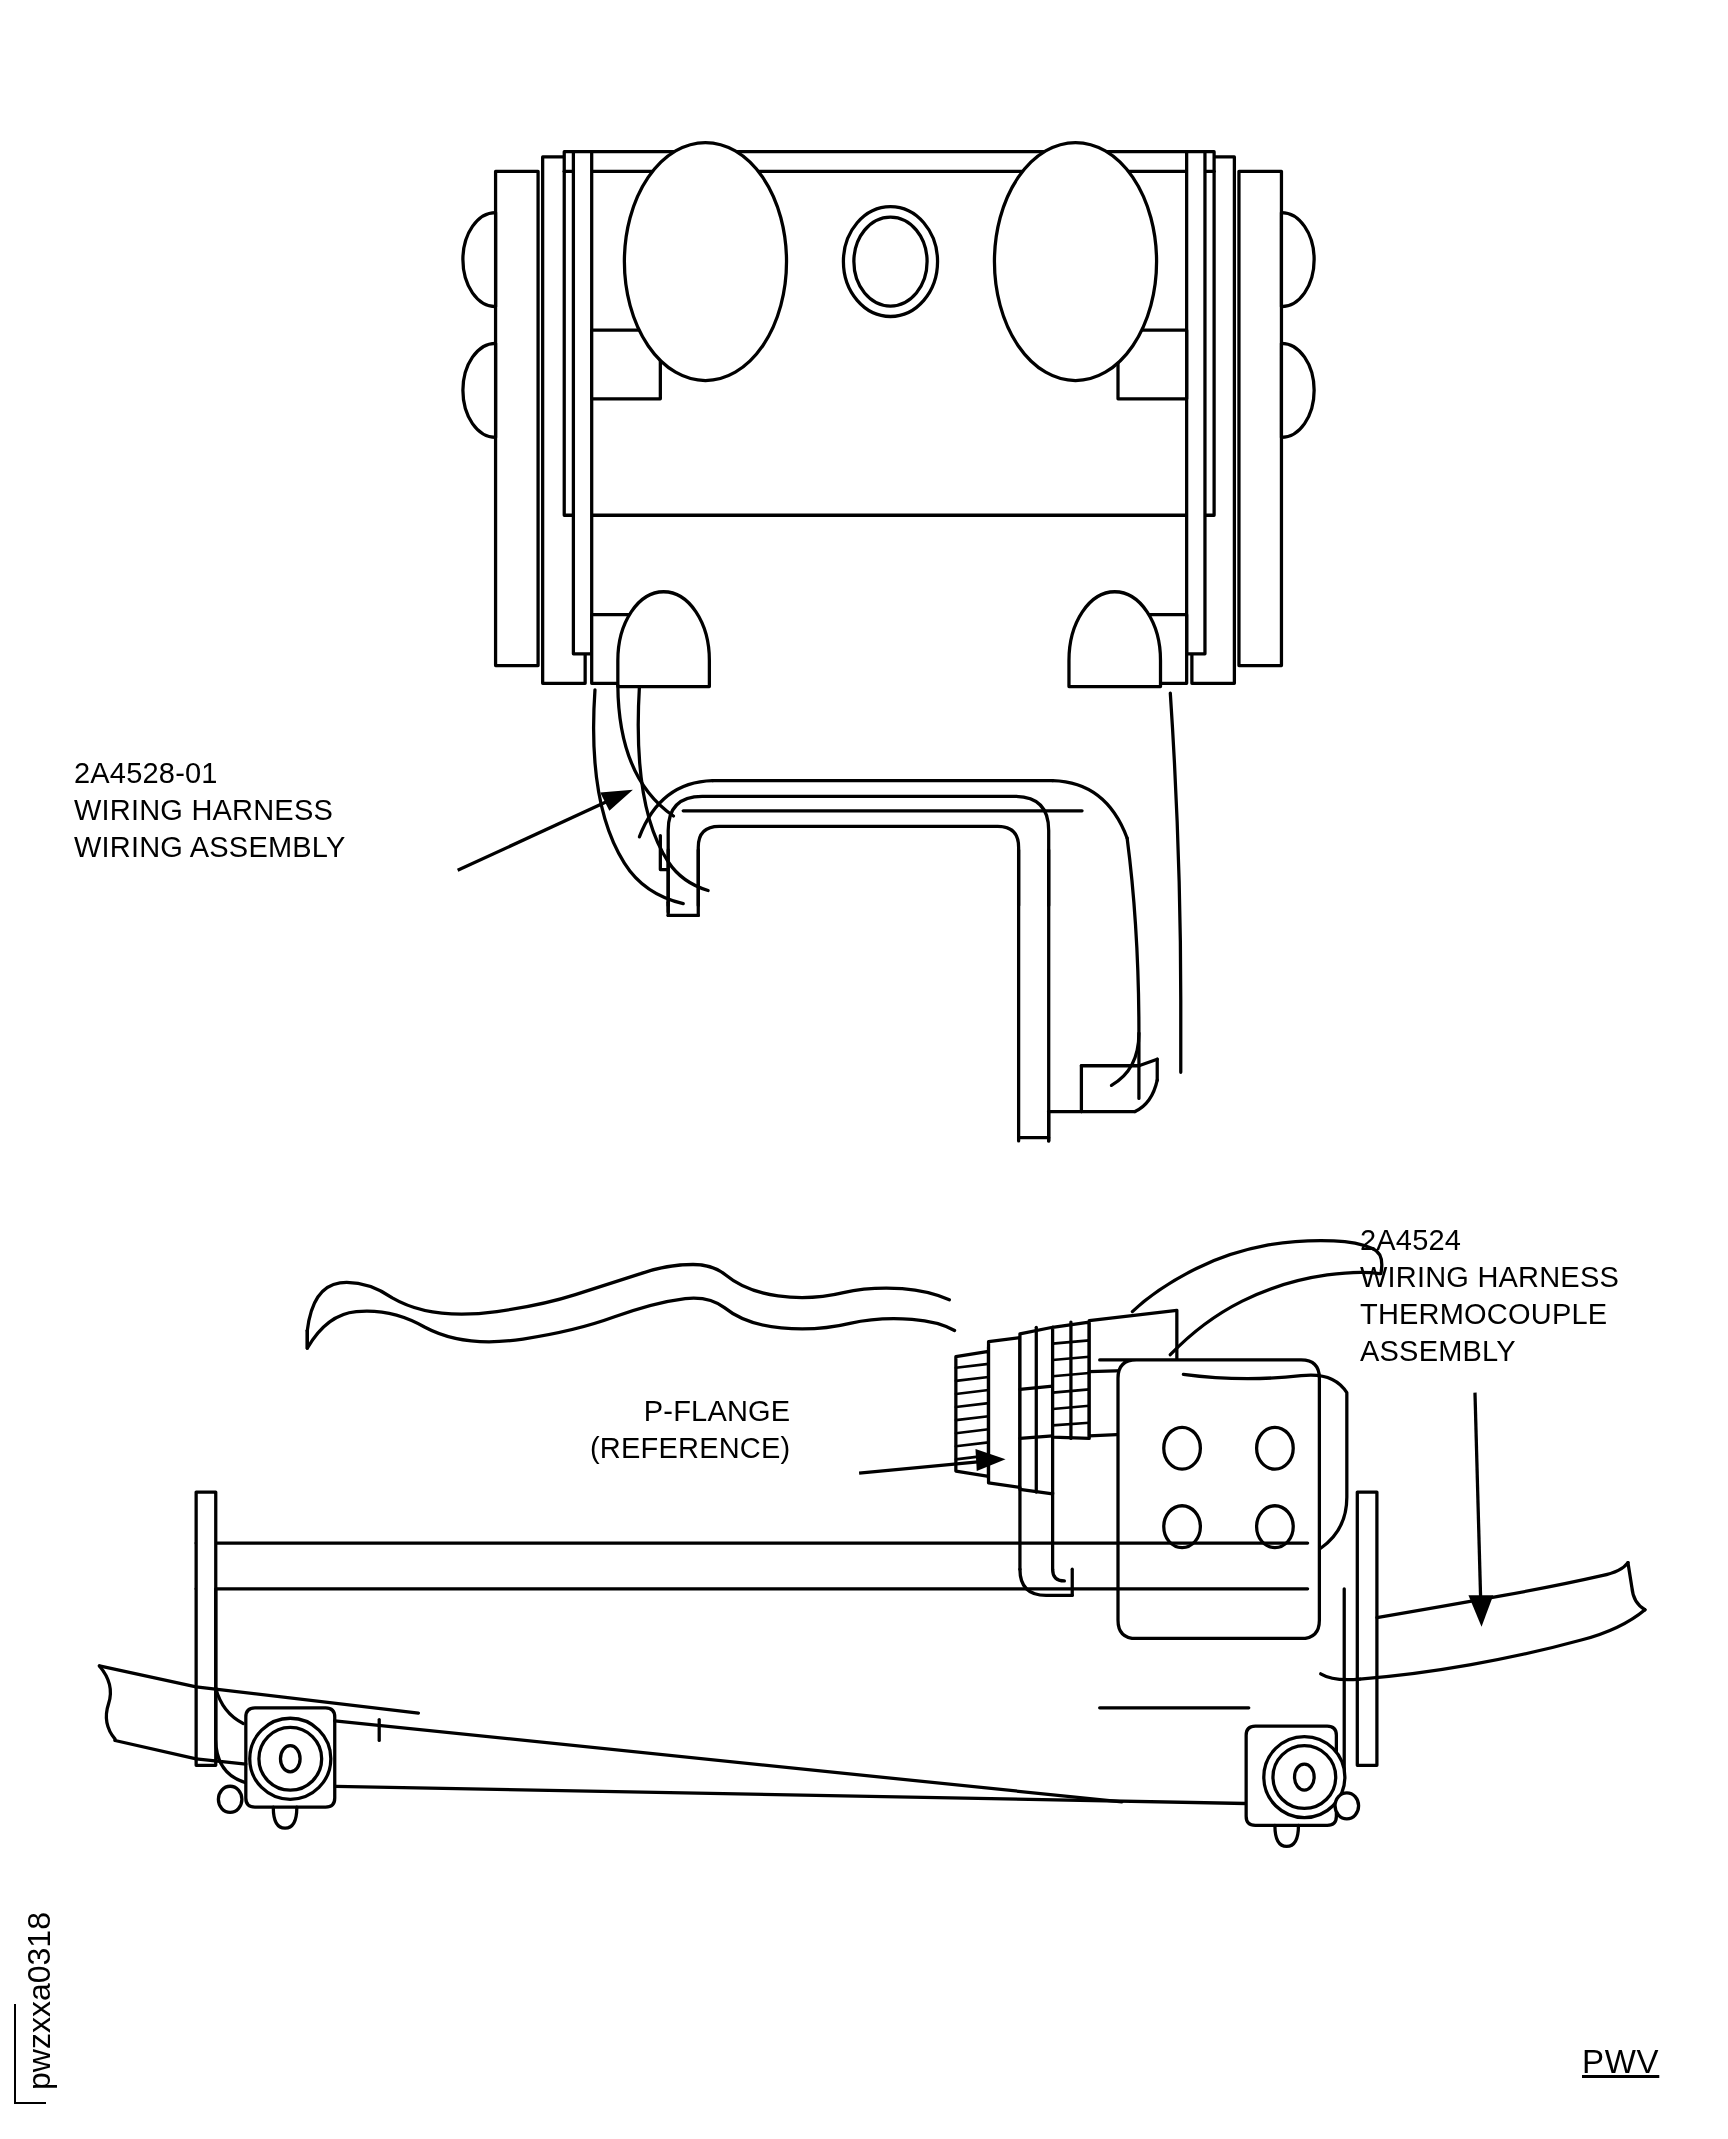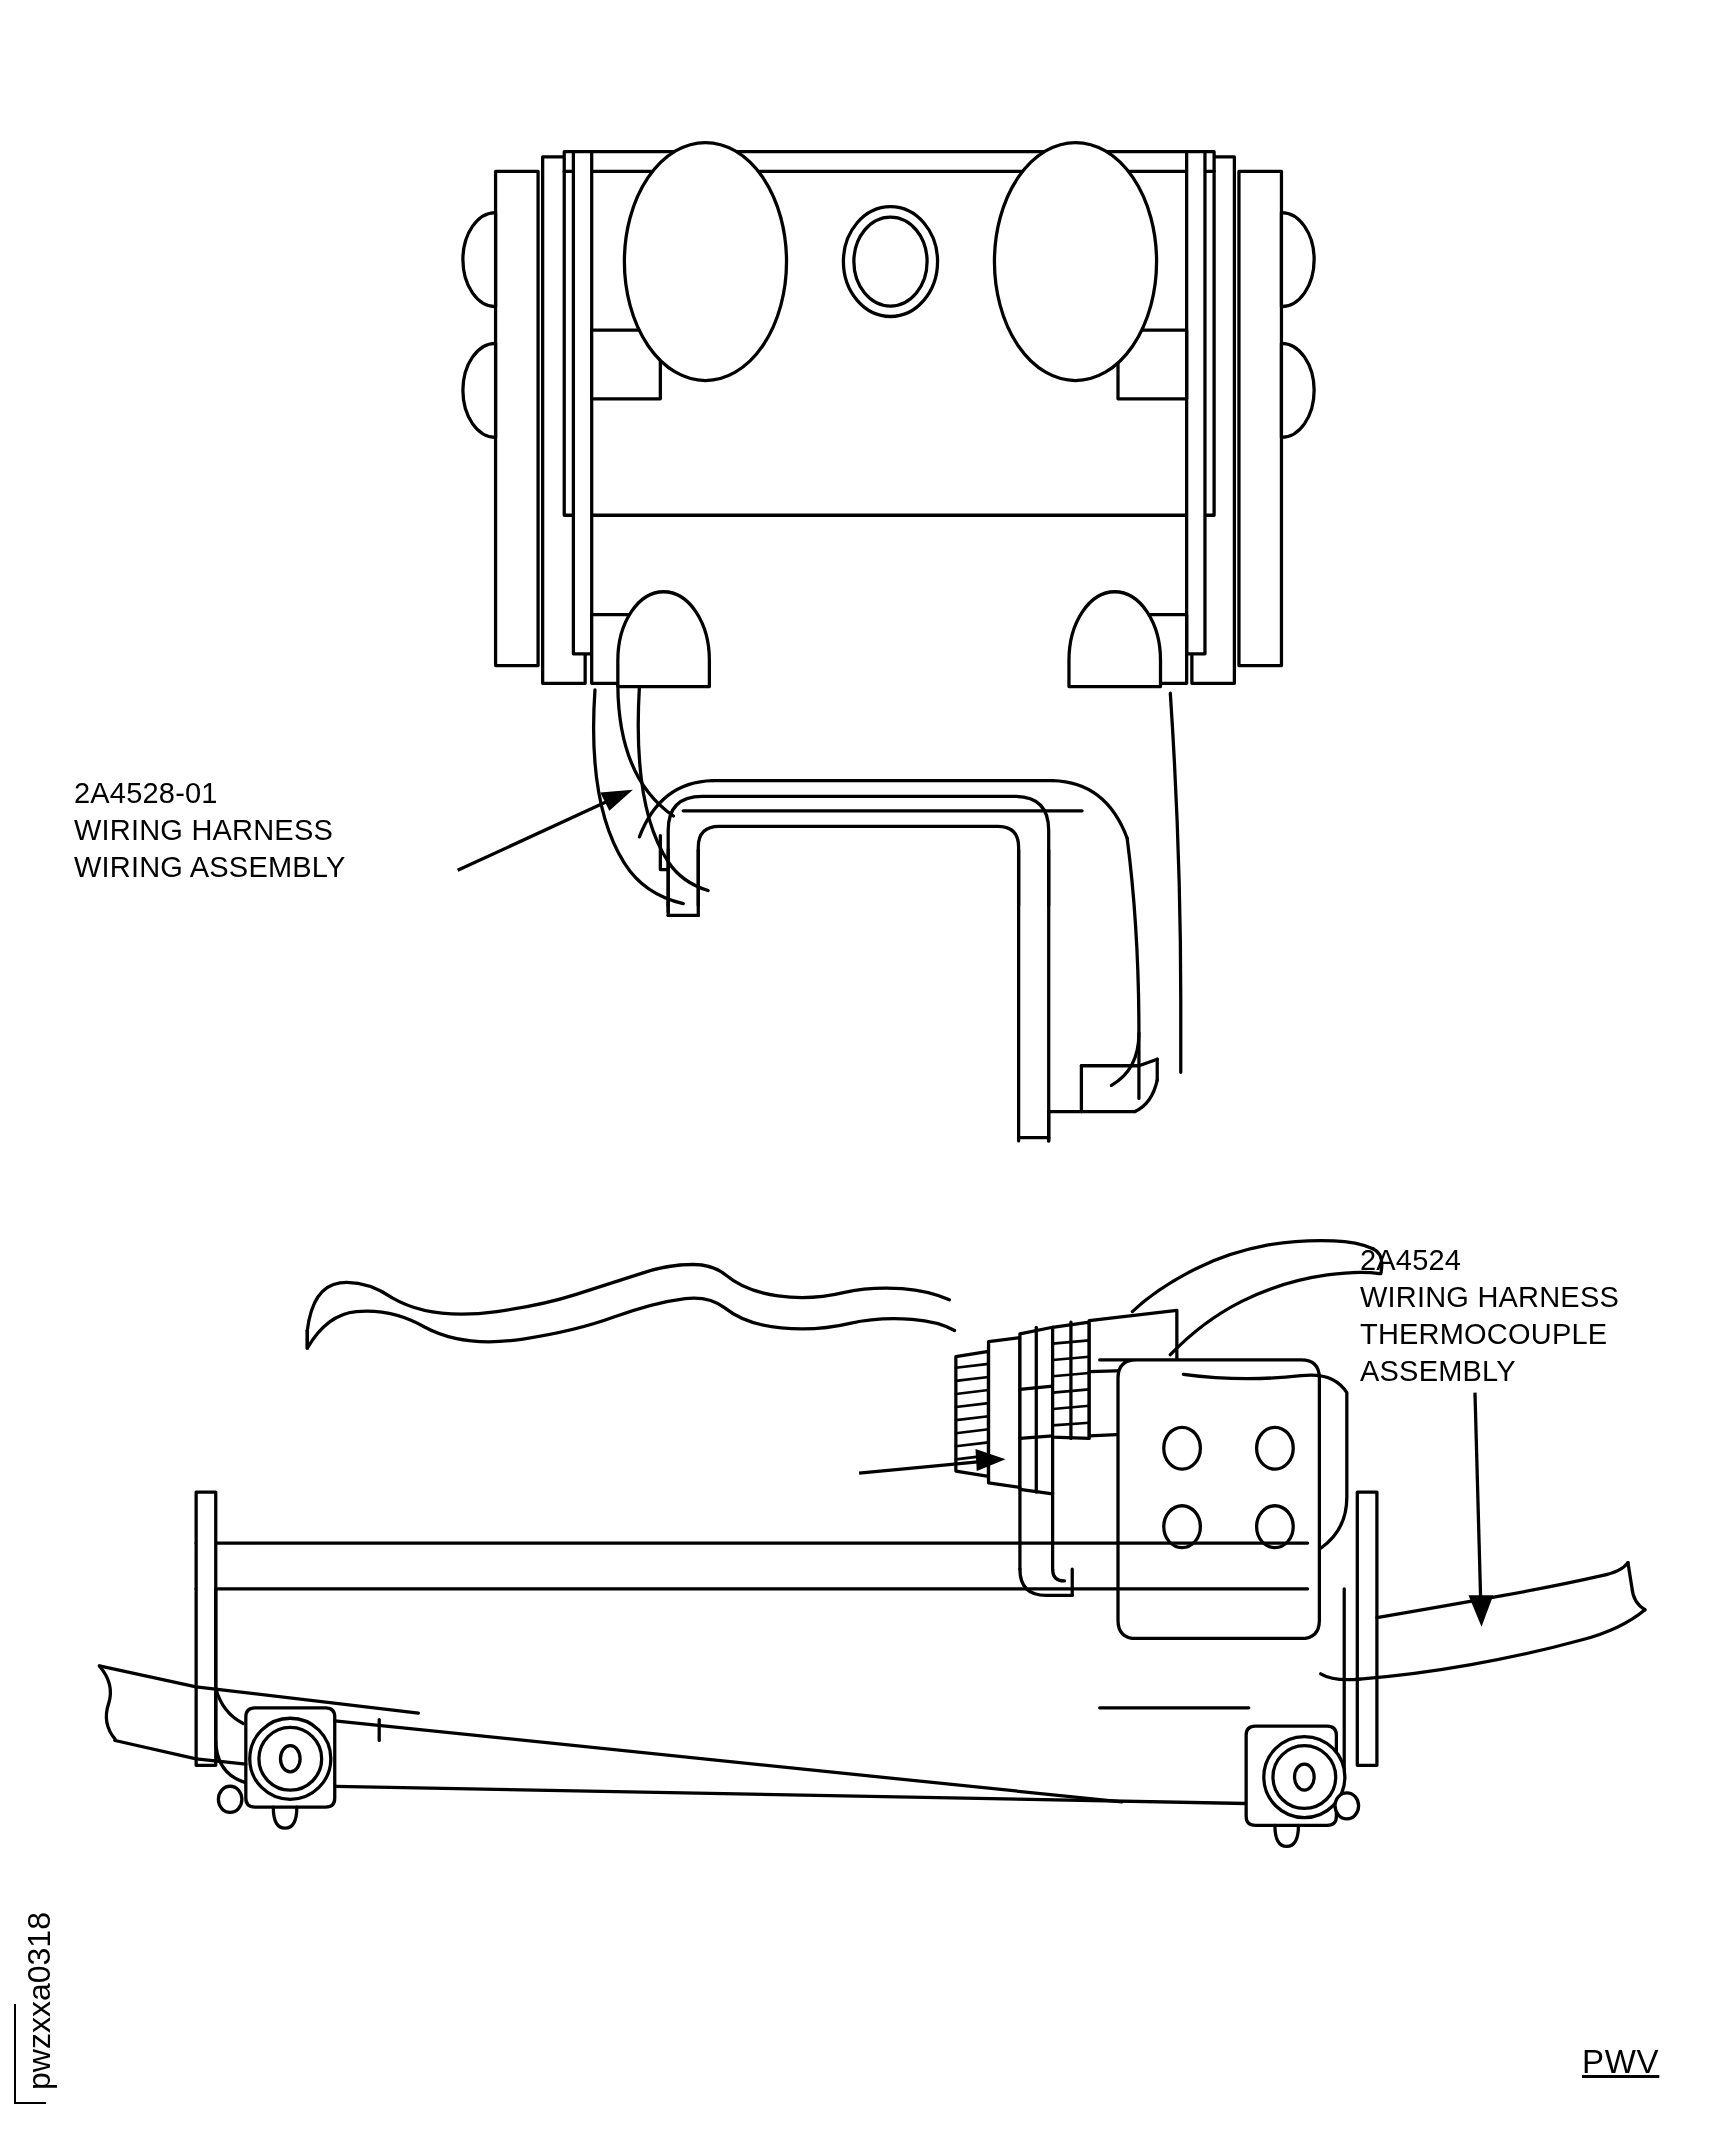--- a/index.html
+++ b/index.html
@@ -63,21 +63,20 @@
 
   
   .callout {
     position: absolute;
     font-family: "Liberation Sans", sans-serif;
     font-size: 29px;
     line-height: 37px;
     letter-spacing: 0.2px;
     color: #000000;
     white-space: nowrap;
-    margin-top: 20px;
   }
   #callout-bracket { left: 74px; top: 755px; }
   #callout-thermo  { left: 1360px; top: 1222px; }
   #callout-pflange { left: 590px; top: 1393px; text-align: right; }
   #fig-id-wrap {
     position: absolute;
     left: 0px;
     top: 1863px;
     width: 78px;
     height: 275px;
@@ -490,20 +489,24 @@
     <div>WIRING ASSEMBLY</div>
   </div>
 
   <div class="callout" id="callout-thermo">
     <div>2A4524</div>
     <div>WIRING HARNESS</div>
     <div>THERMOCOUPLE</div>
     <div>ASSEMBLY</div>
   </div>
 
+  <div class="callout" id="callout-pflange">
+    <div>P-FLANGE</div>
+    <div>(REFERENCE)</div>
+  </div>
 
   <div id="fig-id-wrap">
     <div id="fig-id-text">pwzxxa0318</div>
   </div>
   <div id="corner-mark"></div>
 
   <div id="sheet-code">PWV</div>
 
 </div>
 

